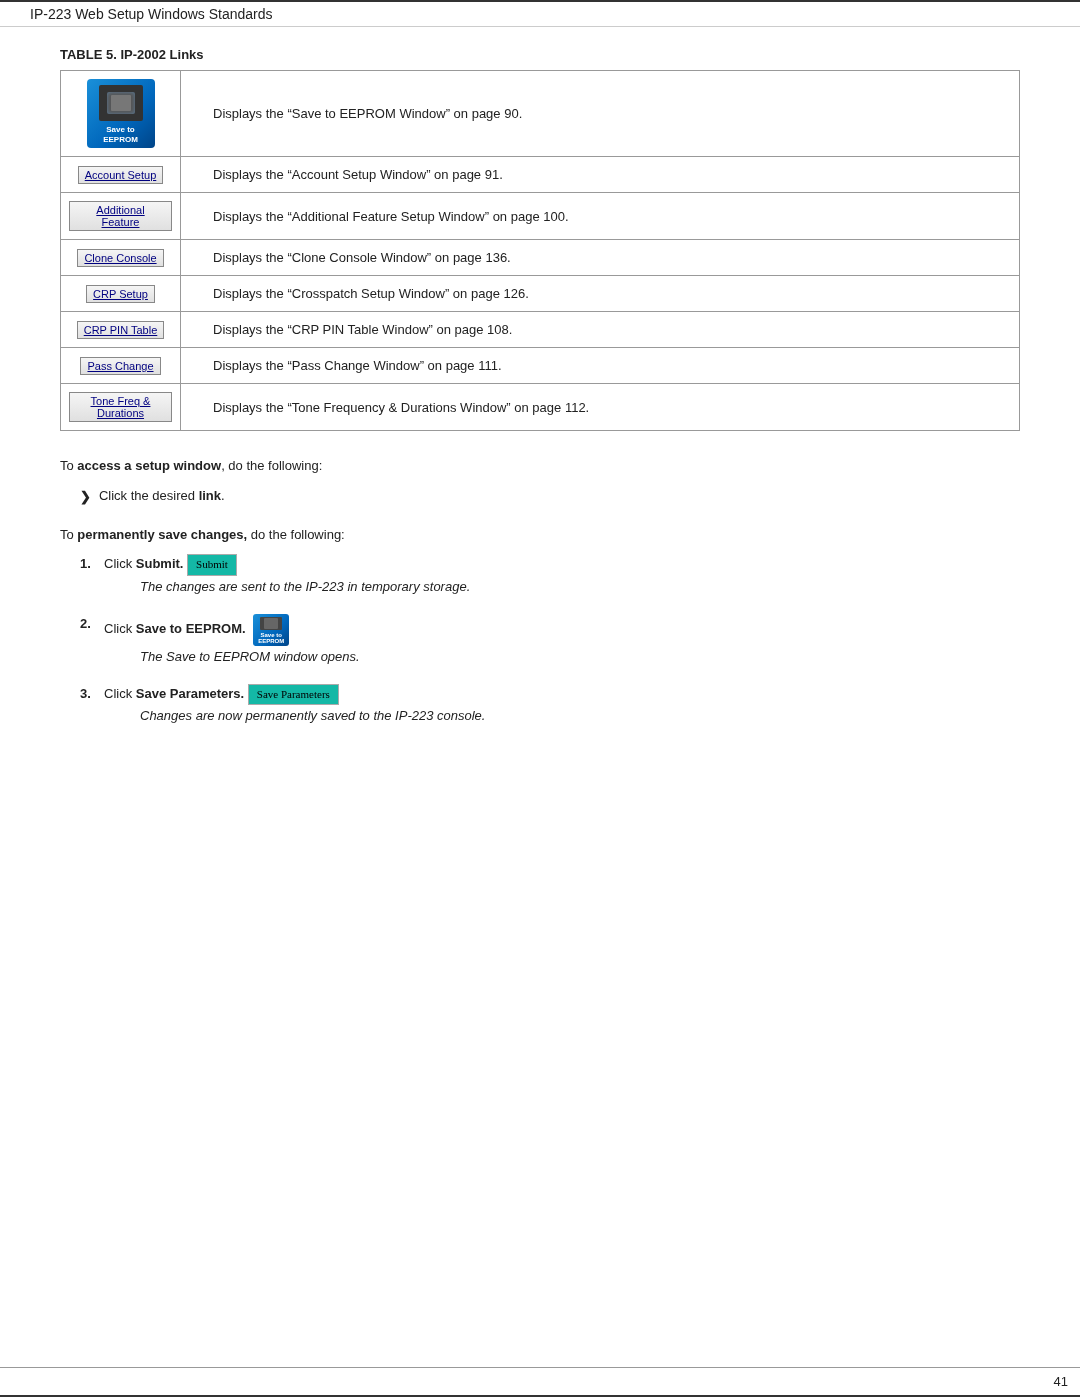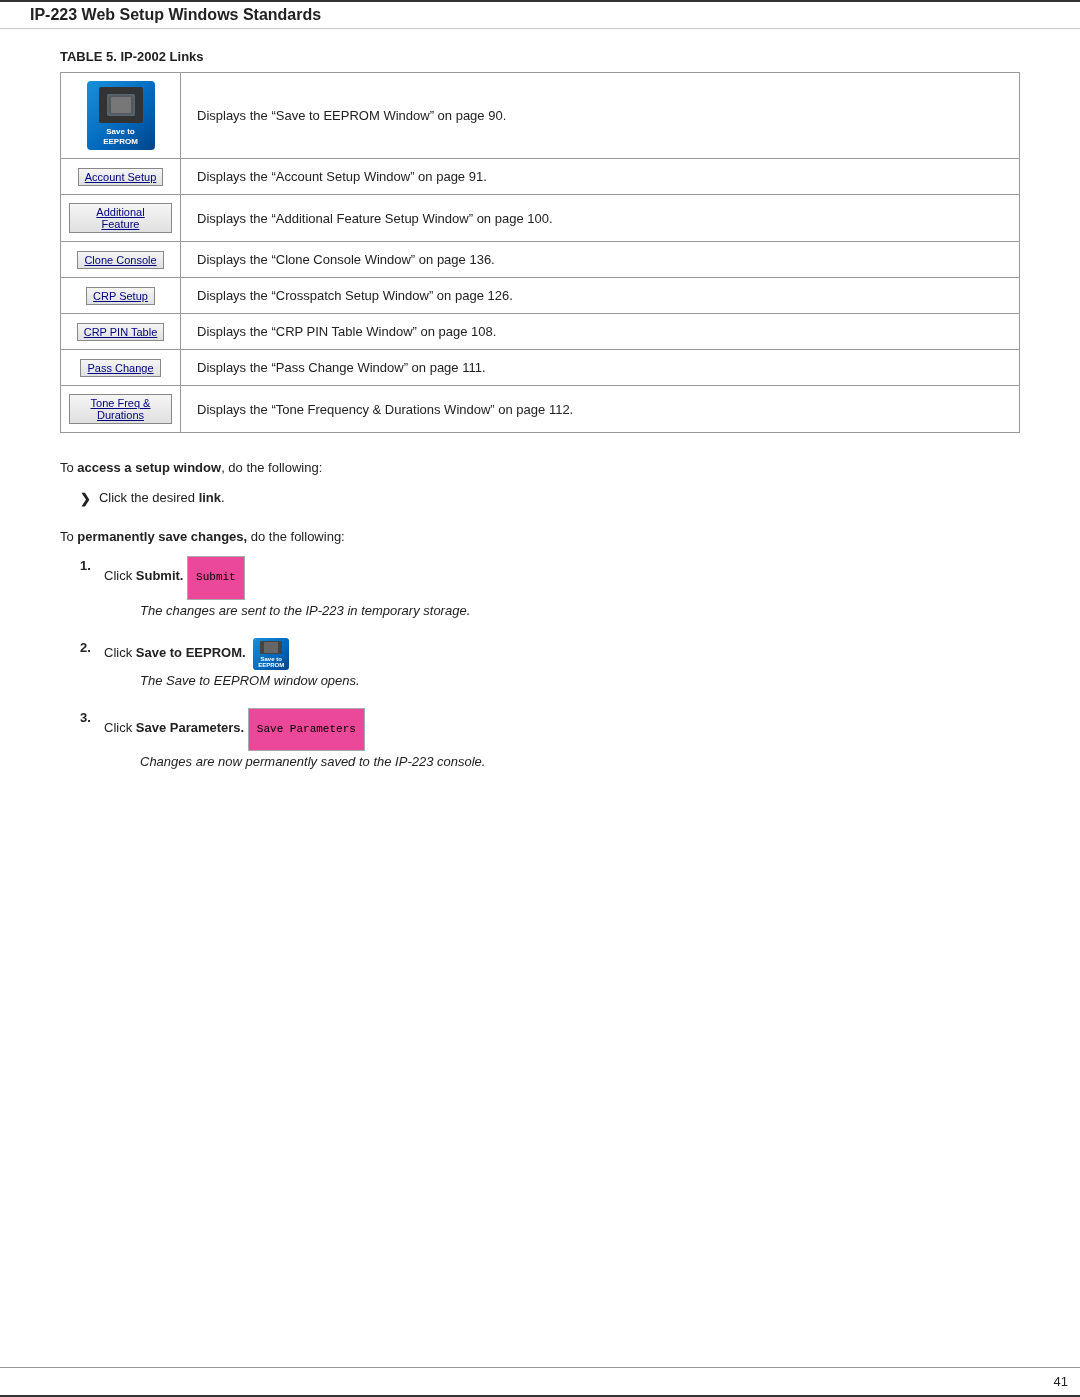--- a/index.html
+++ b/index.html
@@ -17,22 +17,22 @@
       padding: 0;
       display: flex;
       flex-direction: column;
       min-height: 1397px;
     }
 
     .header-bar {
       border-top: 2px solid #333;
       border-bottom: 1px solid #ccc;
       padding: 4px 30px;
-      font-size: 16px;
-      font-weight: bold;
+      font-size: 14px;
+      font-weight: normal;
     }
 
     .content-area {
       padding: 20px 60px 40px 60px;
       flex: 1;
     }
 
     .table-title {
       font-size: 13px;
       font-weight: bold;
@@ -46,21 +46,21 @@
     
     .links-table {
       width: 100%;
       border-collapse: collapse;
       border: 1px solid #999;
       margin-bottom: 24px;
     }
 
     .links-table td {
       border: 1px solid #999;
-      padding: 10px 16px;
+      padding: 10px 32px;
       vertical-align: middle;
     }
 
     .links-table td.icon-cell {
       width: 120px;
       text-align: center;
       padding: 8px;
     }
 
     .links-table td.desc-cell {
@@ -186,24 +186,24 @@
 
     .numbered-list li .li-content .sub-italic {
       font-style: italic;
       display: block;
       margin-top: 1px;
     }
 
     .inline-btn {
       display: inline-block;
       border: 1px solid #aaa;
-      background: #ec4899;
+      background: #14b8a6;
       font-size: 11px;
-      padding: 12px 8px;
-      font-family: Liberation Mono, monospace;
+      padding: 1px 8px;
+      font-family: Liberation Serif, serif;
       color: #000;
     }
 
     
     .inline-eeprom {
       display: inline-flex;
       flex-direction: column;
       align-items: center;
       background: linear-gradient(135deg, #1a90d9 0%, #0066bb 60%, #004488 100%);
       border-radius: 3px;

